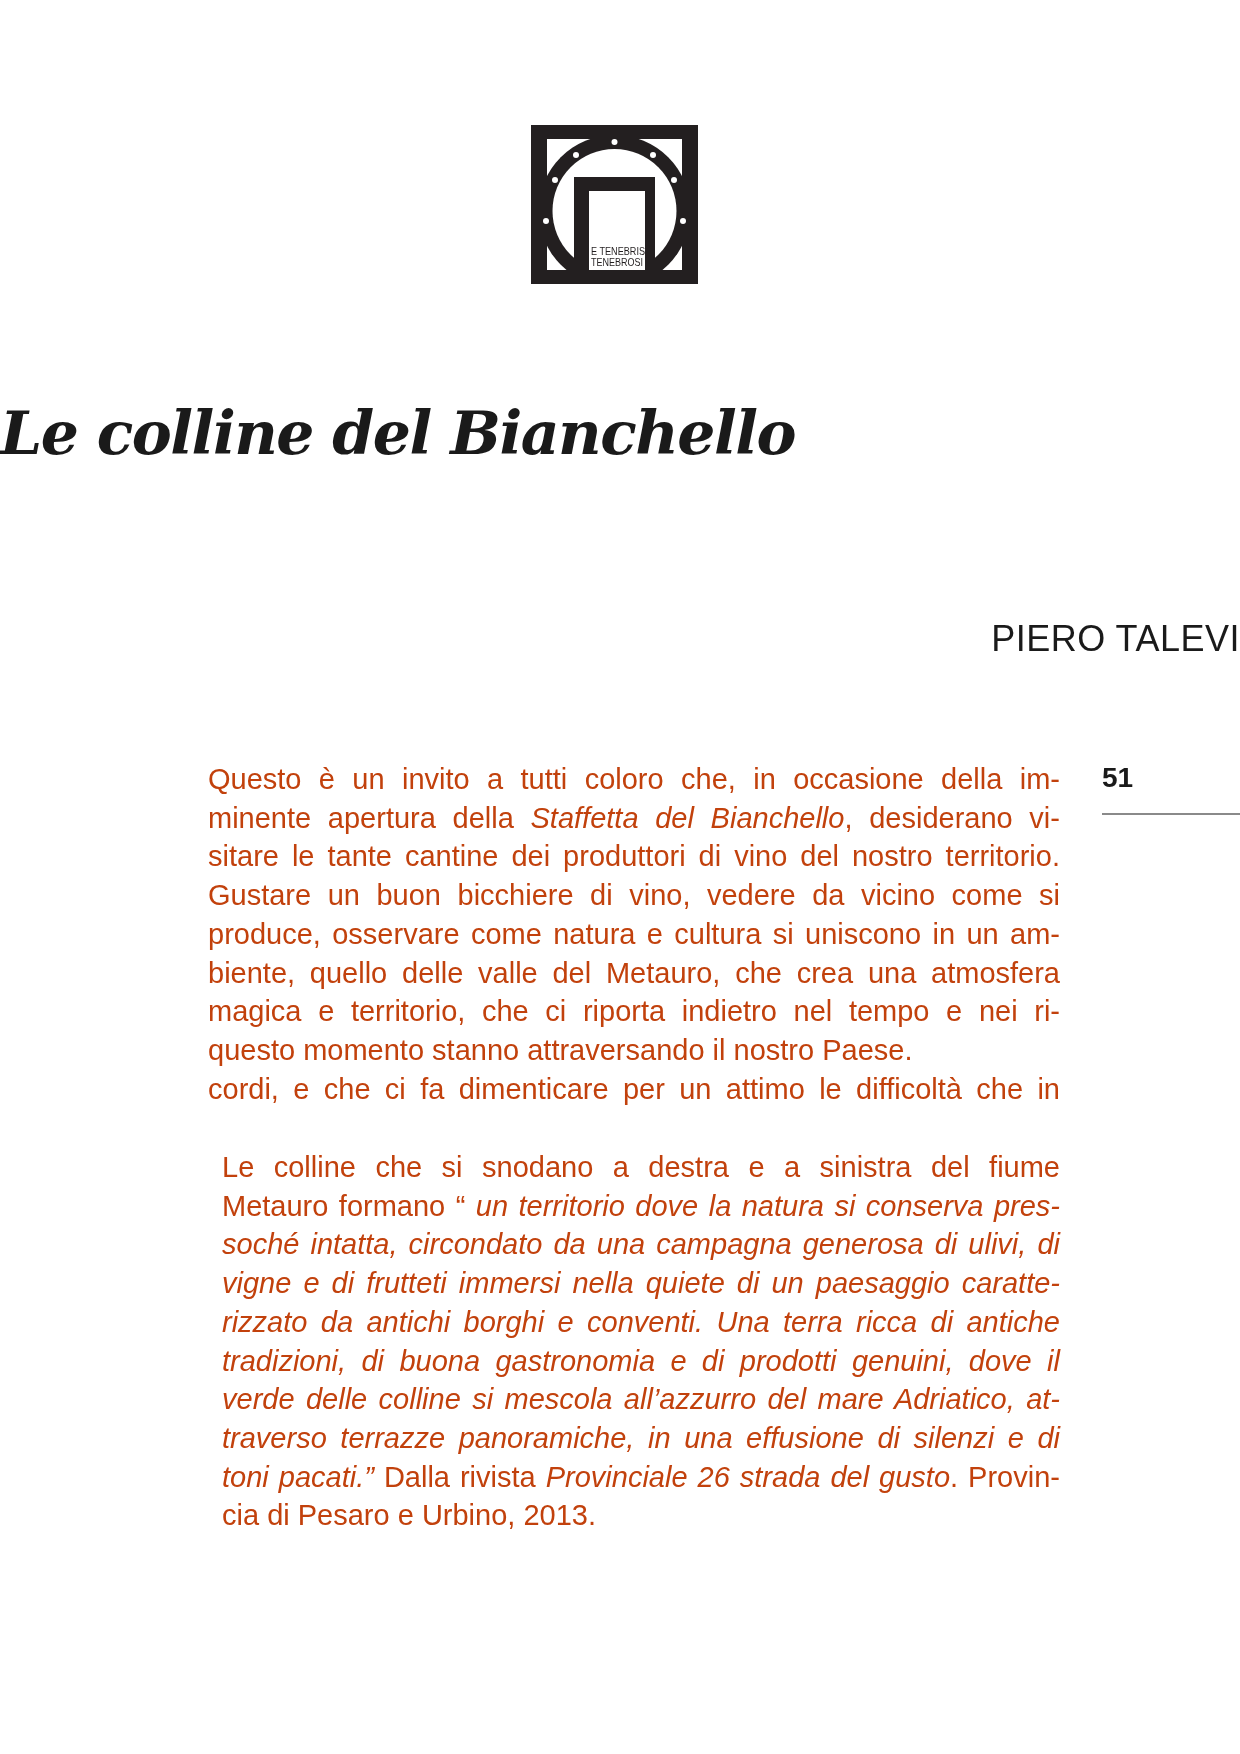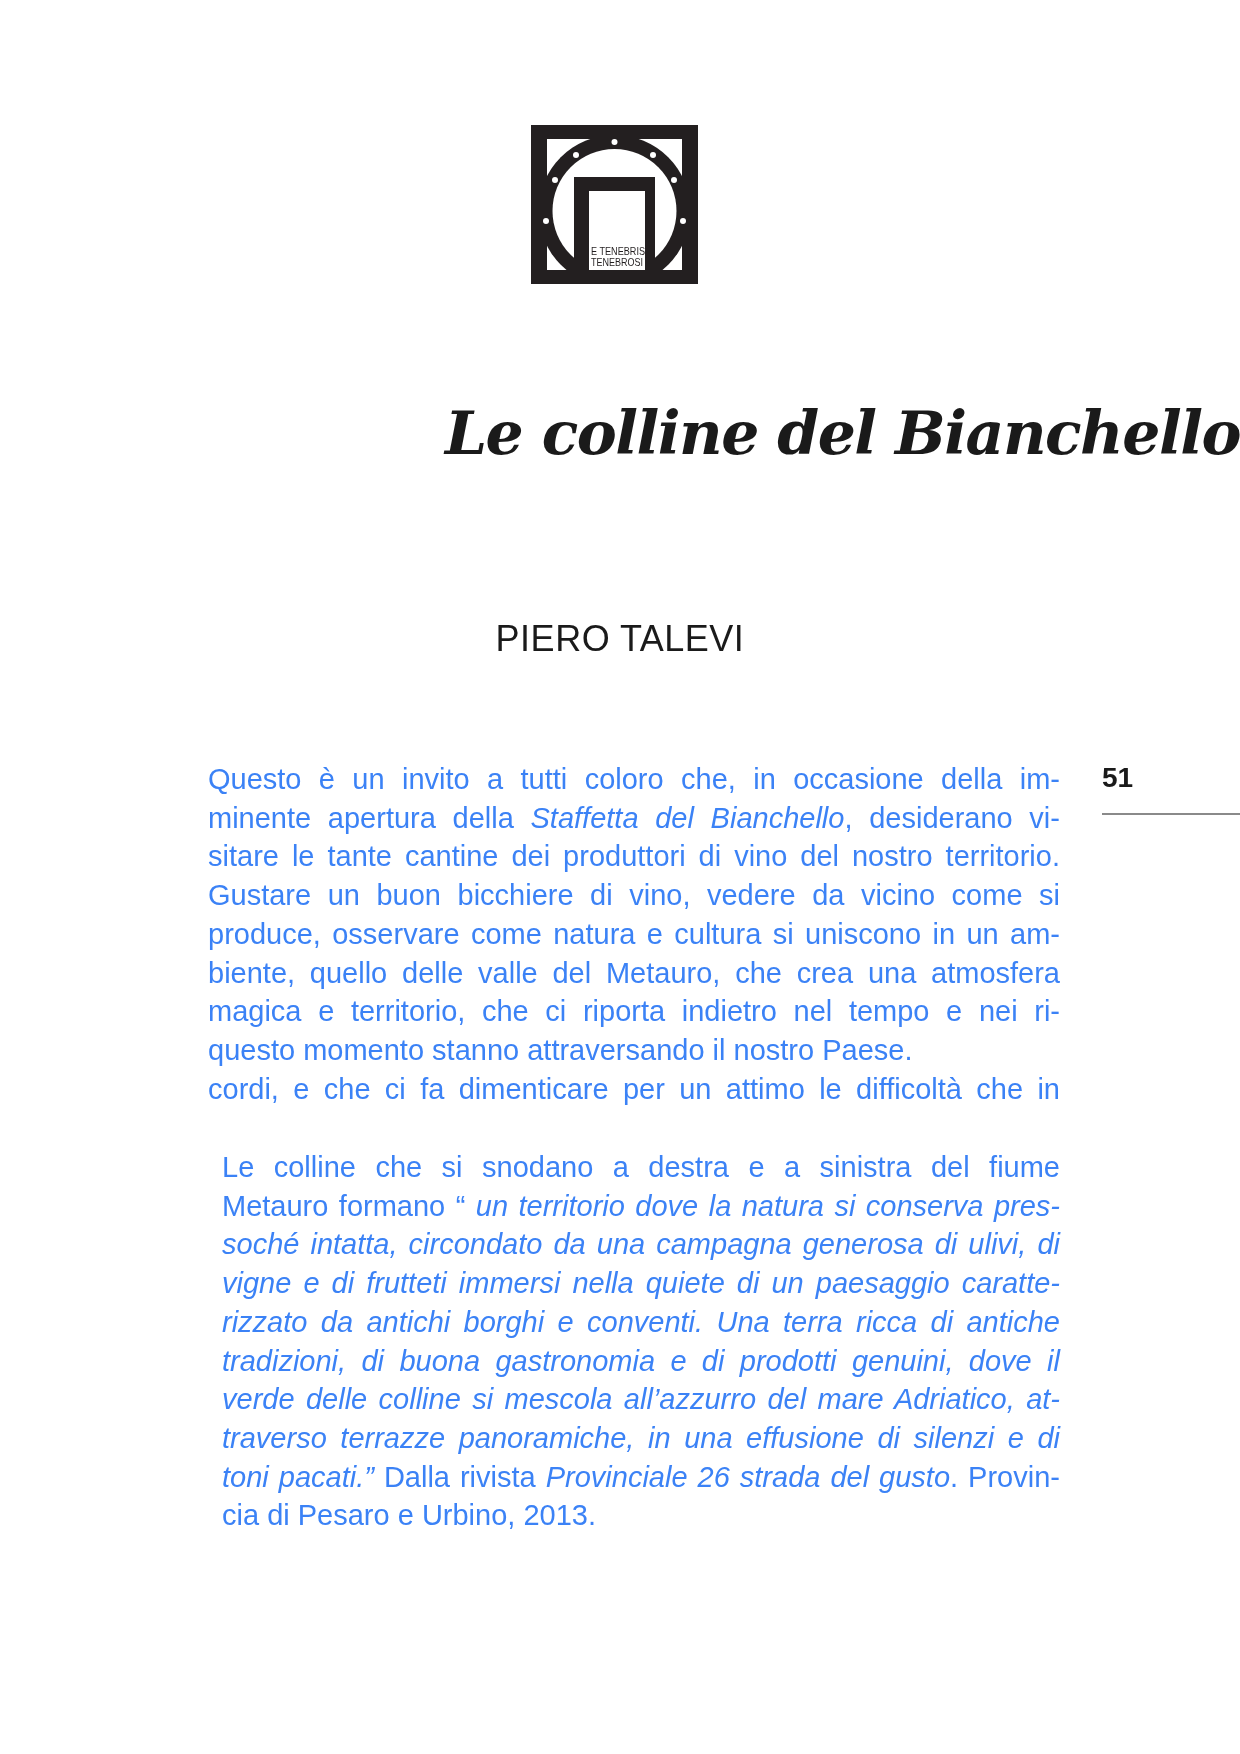--- a/index.html
+++ b/index.html
@@ -1,31 +1,31 @@
 <!DOCTYPE html>
 <html><head>
 <meta charset="utf-8">
 <style>
   html, body { margin: 0; padding: 0; background: #ffffff; }
   body { width: 1240px; height: 1754px; position: relative; overflow: hidden; color: #1f1f1f; }
   .logo { position: absolute; left: 531px; top: 125px; width: 167px; height: 198px; }
   .title {
-    position: absolute; left: 0; right: 0; top: 398px; text-align: right;
+    position: absolute; left: 0; right: 0; top: 398px; text-align: left;
     font-family: "DejaVu Serif", "Liberation Serif", serif; font-style: italic; font-weight: bold;
     font-size: 60px; letter-spacing: -1.5px; color: #1a1a1a; margin: 0;
   }
   .author {
-    position: absolute; left: 0; right: 0; top: 618px; text-align: center;
+    position: absolute; left: 0; right: 0; top: 618px; text-align: right;
     font-family: "Liberation Sans", sans-serif; font-size: 36px; color: #1a1a1a; margin: 0;
     letter-spacing: 0.5px;
   }
   .body-text {
     position: absolute; left: 166px; width: 894px;
     font-family: "Liberation Sans", sans-serif; font-size: 29px; line-height: 38.7px;
-    text-align: justify; color: #3b82f6; margin: 0; hyphens: manual;
+    text-align: justify; color: #c2410c; margin: 0; hyphens: manual;
   }
   .p1 { top: 760px; text-indent: 42px; }
   .p2 { top: 1148px; text-indent: 56px; }
   .body-text .line { display: block; text-align: justify; text-align-last: justify; white-space: nowrap; }
   .body-text .line.last { text-align-last: left; }
   .page-number {
     position: absolute; left: 1102px; top: 762px;
     font-family: "Liberation Sans", sans-serif; font-weight: bold; font-size: 28px; color: #1a1a1a;
   }
   .page-rule { position: absolute; left: 1102px; top: 813px; width: 138px; height: 2px; background: #8a8a8a; }

